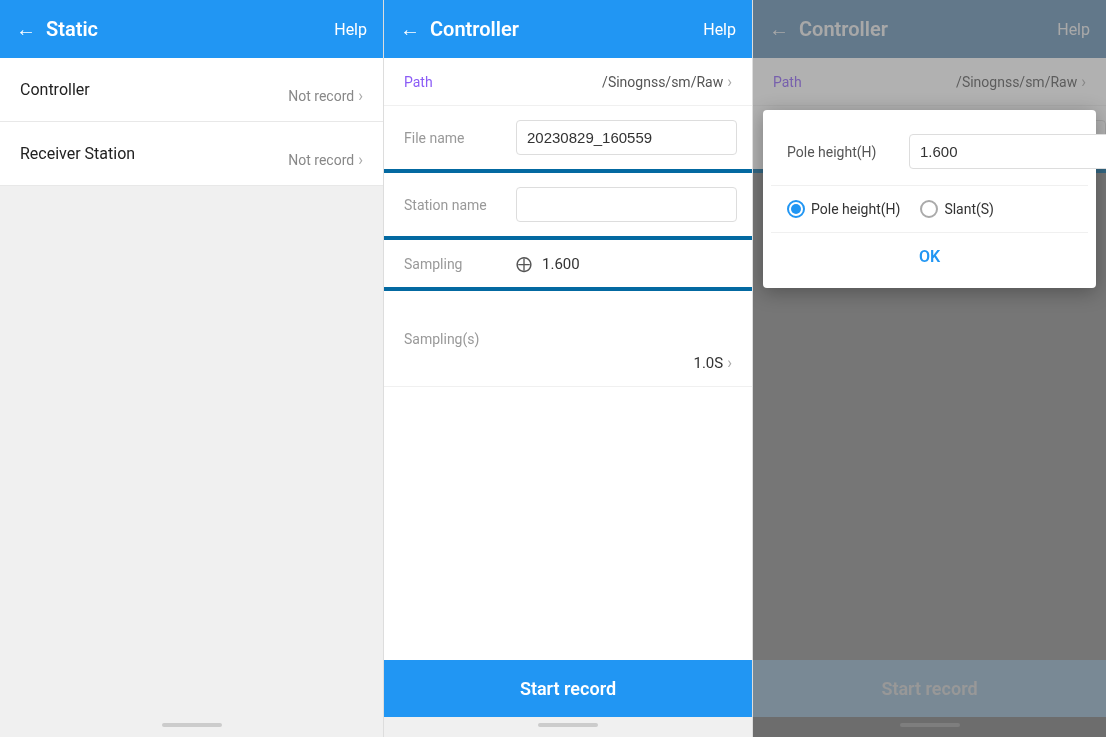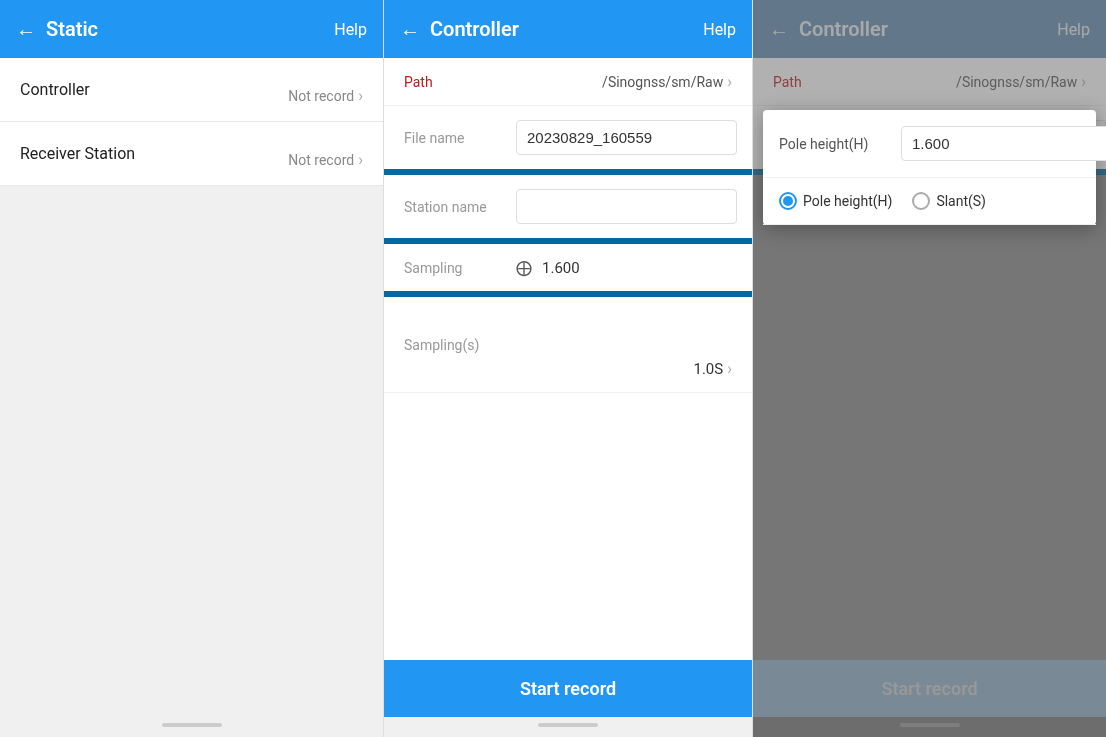--- a/index.html
+++ b/index.html
@@ -90,21 +90,21 @@
     .form-body {
       flex: 1;
       background: white;
       padding: 0;
       overflow-y: auto;
     }
     .form-row {
       display: flex;
       align-items: center;
       padding: 14px 20px;
-      border-bottom: 6px solid #0369a1;
+      border-bottom: 4px solid #0369a1;
       gap: 12px;
     }
     .form-label {
       color: #999;
       font-size: 14px;
       min-width: 100px;
       flex-shrink: 0;
     }
     .form-value {
       color: #333;
@@ -121,21 +121,21 @@
       outline: none;
     }
     .form-path {
       display: flex;
       align-items: center;
       justify-content: space-between;
       padding: 14px 20px;
       border-bottom: 1px solid #f0f0f0;
     }
     .form-path-label {
-      color: #b91c1c;
+      color: #8b5cf6;
       font-size: 14px;
     }
     .form-path-right {
       display: flex;
       align-items: center;
       gap: 4px;
       color: #555;
       font-size: 14px;
     }
     .antenna-icon {
@@ -204,21 +204,21 @@
 
     
     .dialog {
       position: absolute;
       top: 110px;
       left: 10px;
       right: 10px;
       background: white;
       border-radius: 4px;
       z-index: 10;
-      padding: 0;
+      padding: 8px;
       box-shadow: 0 4px 20px rgba(0,0,0,0.3);
     }
     .dialog-row {
       display: flex;
       align-items: center;
       padding: 16px 16px;
       border-bottom: 1px solid #f0f0f0;
       gap: 12px;
     }
     .dialog-label {
@@ -399,20 +399,21 @@
     <div class="dialog-radio-row">
       <div class="radio-option">
         <div class="radio-circle filled"></div>
         <span>Pole height(H)</span>
       </div>
       <div class="radio-option">
         <div class="radio-circle empty"></div>
         <span>Slant(S)</span>
       </div>
     </div>
+    <div class="dialog-ok">OK</div>
   </div>
 
   <div style="flex:1; background:#888; position:relative; z-index:0;"></div>
 
   <div class="start-record-btn-disabled">Start record</div>
 
   <div class="bottom-handle bottom-handle-dark" style="background:#777;">
     <div class="handle-bar" style="background:#999;"></div>
   </div>
 </div>

